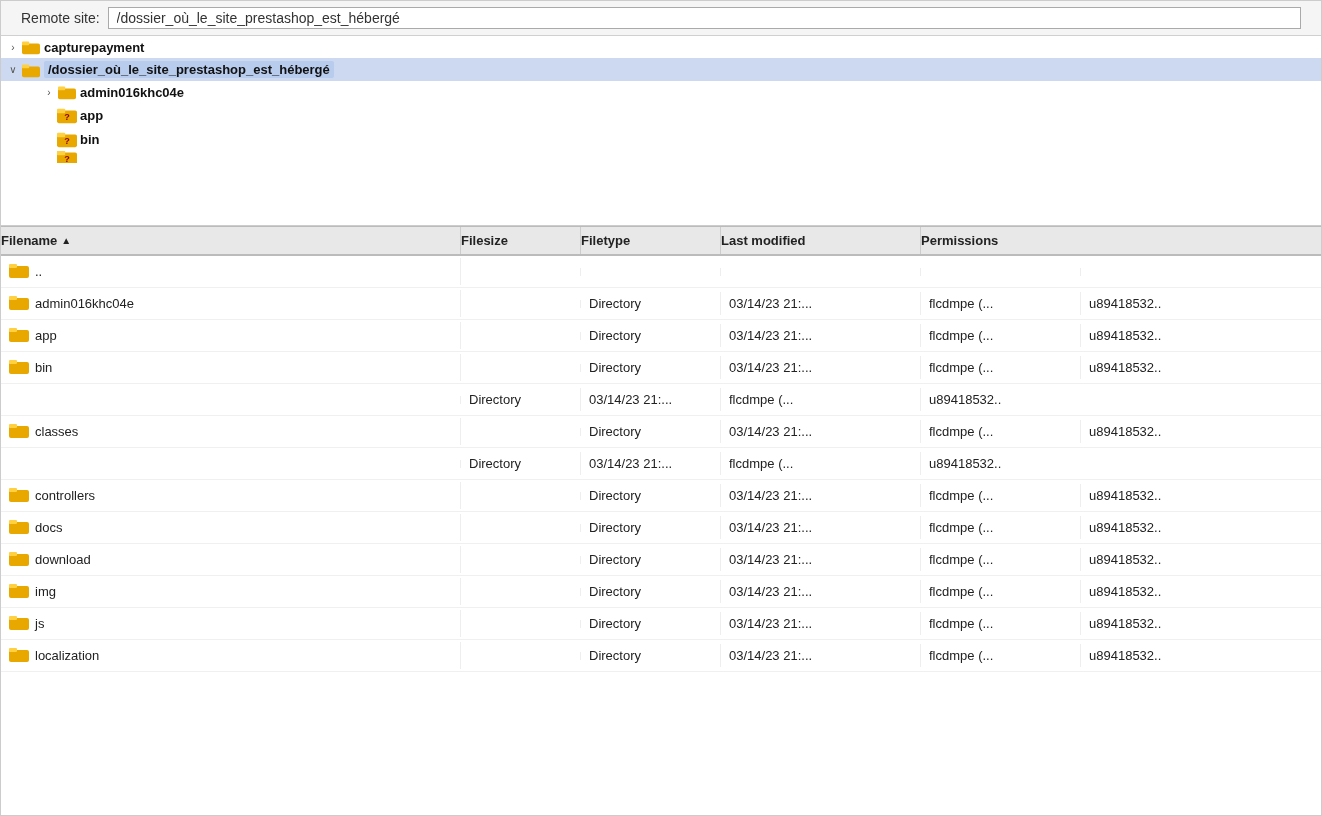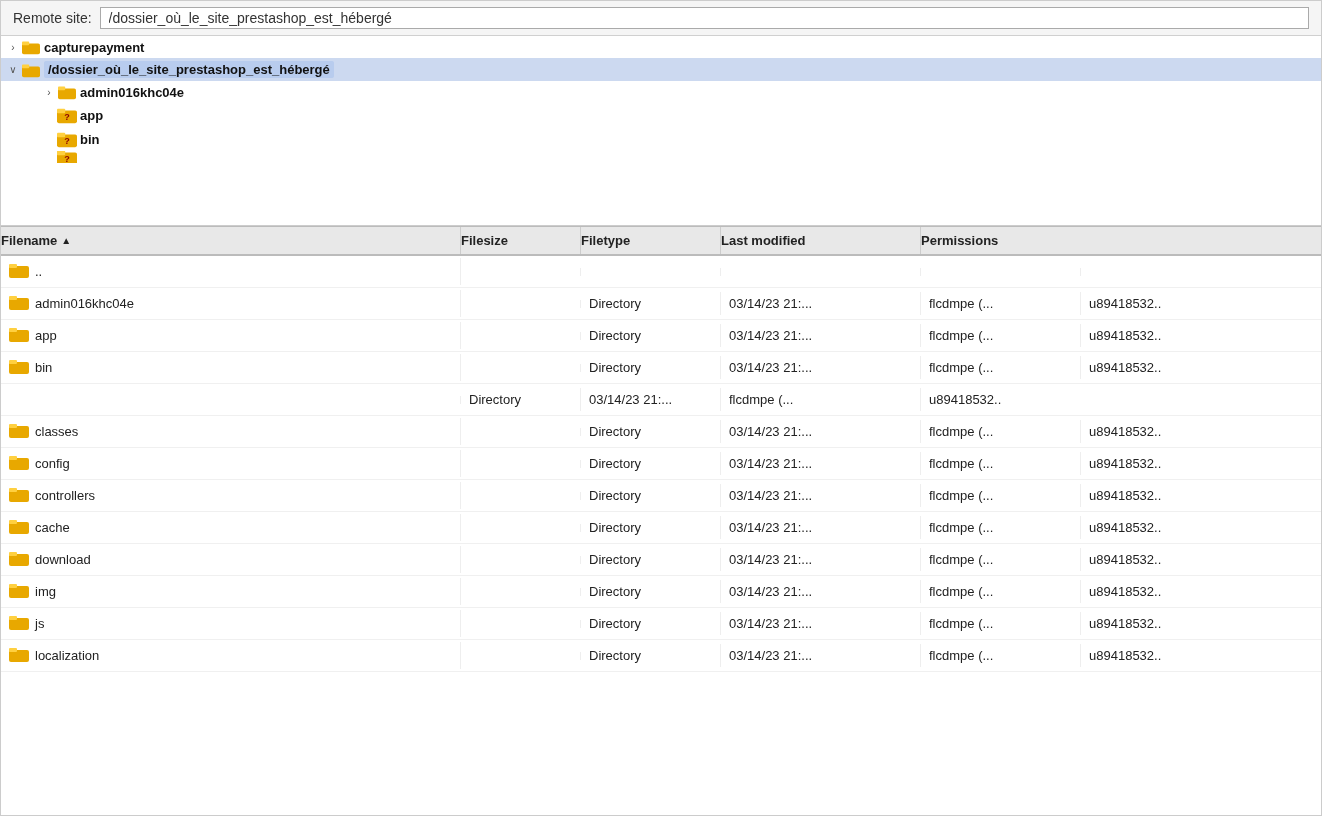--- a/index.html
+++ b/index.html
@@ -23,21 +23,21 @@
       background: #ffffff;
       display: flex;
       flex-direction: column;
       border: 1px solid #ccc;
     }
 
     
     .remote-site-bar {
       display: flex;
       align-items: center;
-      padding: 6px 12px;
+      padding: 6px 20px;
       background: #f5f5f5;
       border-bottom: 1px solid #d0d0d0;
       gap: 8px;
       flex-shrink: 0;
     }
 
     .remote-site-label {
       font-size: 14px;
       color: #333;
       white-space: nowrap;
@@ -362,28 +362,20 @@
       </svg></span>
         <span>classes</span>
       </div>
       <div class="file-cell"></div>
       <div class="file-cell">Directory</div>
       <div class="file-cell">03/14/23 21:...</div>
       <div class="file-cell">flcdmpe (...</div>
       <div class="file-cell">u89418532..</div>
     </div>
       <div class="file-row">
-      <div class="file-cell file-name-cell">
-        <span>
-      <svg class="folder-small" viewBox="0 0 20 16" xmlns="http://www.w3.org/2000/svg" width="20" height="16">
-        <rect x="0" y="4" width="20" height="12" rx="2" fill="#e8a800"></rect>
-        <rect x="0" y="2" width="8" height="4" rx="1" fill="#ffd040"></rect>
-      </svg></span>
-        <span>config</span>
-      </div>
       <div class="file-cell"></div>
       <div class="file-cell">Directory</div>
       <div class="file-cell">03/14/23 21:...</div>
       <div class="file-cell">flcdmpe (...</div>
       <div class="file-cell">u89418532..</div>
     </div>
       <div class="file-row">
       <div class="file-cell file-name-cell">
         <span>
       <svg class="folder-small" viewBox="0 0 20 16" xmlns="http://www.w3.org/2000/svg" width="20" height="16">
@@ -398,21 +390,21 @@
       <div class="file-cell">flcdmpe (...</div>
       <div class="file-cell">u89418532..</div>
     </div>
       <div class="file-row">
       <div class="file-cell file-name-cell">
         <span>
       <svg class="folder-small" viewBox="0 0 20 16" xmlns="http://www.w3.org/2000/svg" width="20" height="16">
         <rect x="0" y="4" width="20" height="12" rx="2" fill="#e8a800"></rect>
         <rect x="0" y="2" width="8" height="4" rx="1" fill="#ffd040"></rect>
       </svg></span>
-        <span>cache</span>
+        <span>docs</span>
       </div>
       <div class="file-cell"></div>
       <div class="file-cell">Directory</div>
       <div class="file-cell">03/14/23 21:...</div>
       <div class="file-cell">flcdmpe (...</div>
       <div class="file-cell">u89418532..</div>
     </div>
       <div class="file-row">
       <div class="file-cell file-name-cell">
         <span>

